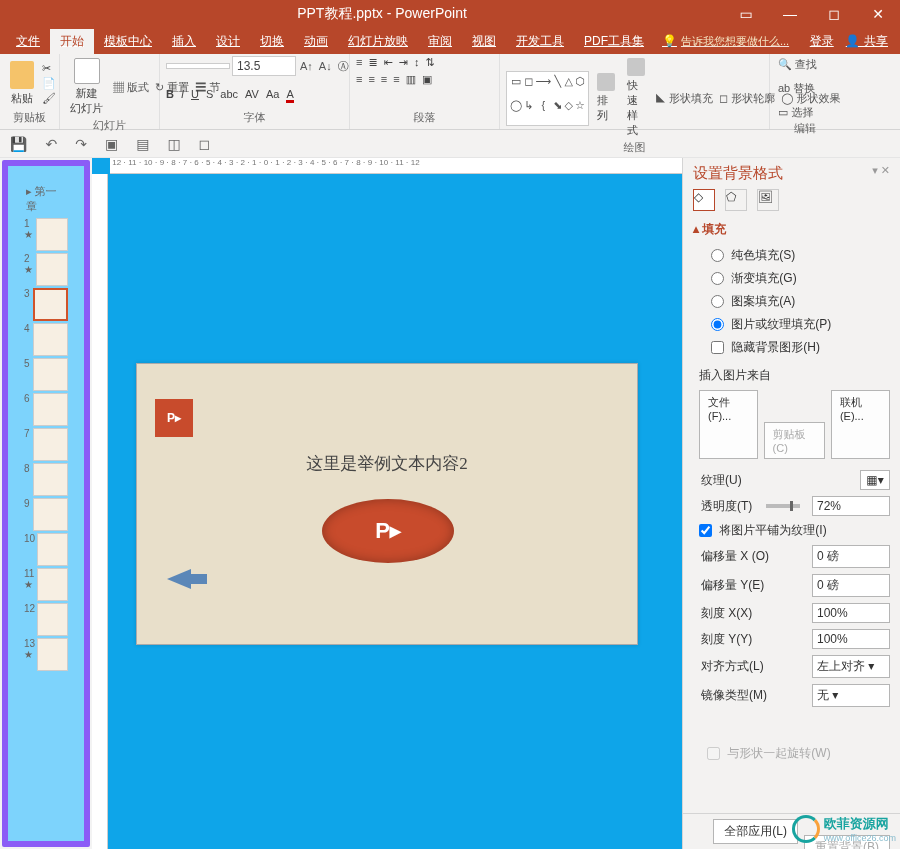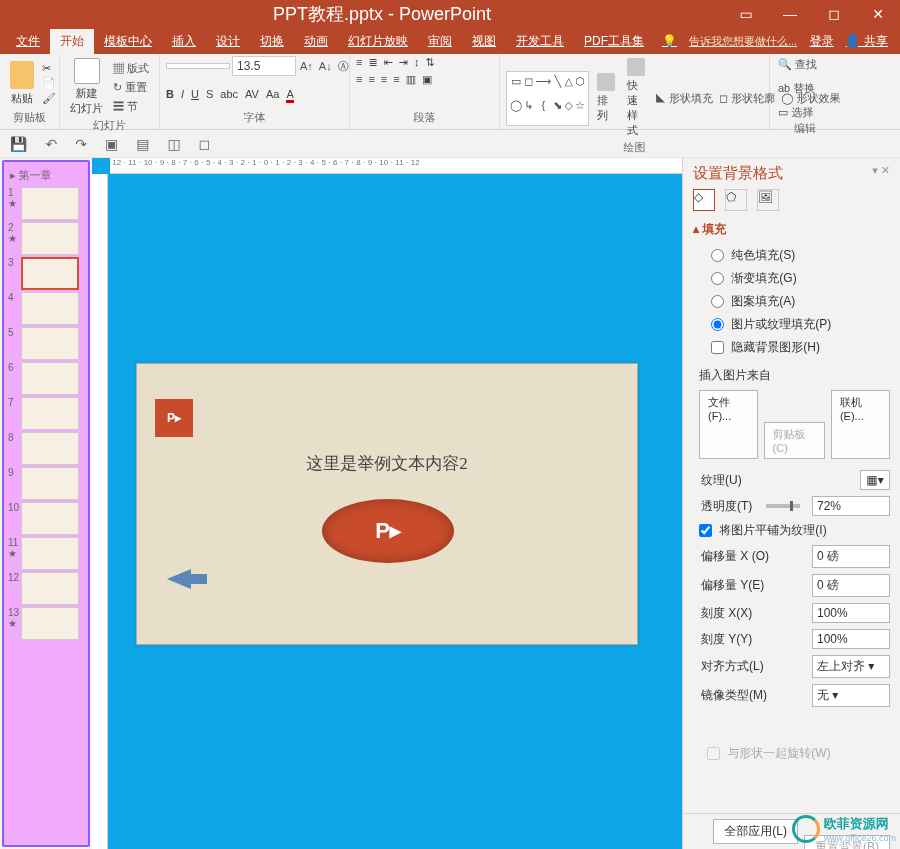--- a/index.html
+++ b/index.html
@@ -1,36 +1,36 @@
 <!DOCTYPE html>
 <html><head>
 <meta charset="utf-8">
 <style>
 * { box-sizing: border-box; margin: 0; padding: 0; font-family: "Microsoft YaHei", sans-serif; }
 body { background: #f3f3f3; width: 900px; height: 849px; overflow: hidden; font-size: 12px; }
 .titlebar { background: #b7472a; height: 28px; display: flex; align-items: center; color: #fff; }
-.titlebar .title { flex: 1; text-align: center; font-size: 18px; }
+.titlebar .title { flex: 1; text-align: center; font-size: 14px; }
 .titlebar .sysbtn { width: 44px; text-align: center; font-size: 14px; }
 .menubar { background: #b7472a; height: 26px; display: flex; align-items: center; color: #fff; padding-left: 6px; text-decoration: underline; }
 .menubar .tab { padding: 4px 10px; font-size: 12px; cursor: pointer; }
 .menubar .tab.active { background: #f3f2f1; color: #b7472a; }
-.menubar .tell { color: #ffd; font-size: 11px; margin-left: 12px; opacity: .85; }
+.menubar .tell { color: #ffd; font-size: 11px; margin-left: 4px; opacity: .85; }
 .menubar .right { margin-left: auto; display: flex; gap: 12px; padding-right: 12px; font-size: 12px; }
 .ribbon { background: #f3f2f1; height: 76px; border-bottom: 1px solid #d4d4d4; display: flex; font-size: 11px; color: #444; }
 .rgroup { border-right: 1px solid #e0e0e0; display: flex; flex-direction: column; padding: 2px 6px; }
 .rgroup .body { flex: 1; display: flex; align-items: center; gap: 4px; }
 .rgroup .label { text-align: center; font-size: 11px; color: #666; padding-bottom: 2px; }
 .rbtn { display: flex; flex-direction: column; align-items: center; justify-content: center; padding: 2px 4px; }
 .rbtn .ico { width: 18px; height: 18px; background: #c8c8c8; border-radius: 2px; margin-bottom: 2px; }
 .small { font-size: 11px; color: #555; padding: 1px 2px; white-space: nowrap; }
 .fontbox { border: 1px solid #ccc; background: #fff; padding: 2px 4px; font-size: 12px; min-width: 64px; }
 .qat { background: #f3f2f1; height: 28px; display: flex; align-items: center; gap: 18px; padding-left: 10px; border-bottom: 1px solid #e5e5e5; }
 .qat span { font-size: 14px; color: #666; }
 .main { display: flex; height: calc(849px - 28px - 26px - 76px - 28px); }
-.thumbs { width: 88px; background: #f0abfc; border: 2px solid #8b5cf6; border-radius: 2px; margin: 2px; padding: 4px; overflow: hidden; display: flex; flex-direction: column; gap: 2px; }
+.thumbs { width: 88px; background: #7dd3fc; border: 6px solid #8b5cf6; border-radius: 2px; margin: 2px; padding: 16px; overflow: hidden; display: flex; flex-direction: column; gap: 2px; }
 .section { font-size: 11px; color: #666; padding: 2px 4px; margin-left:-2px;}
 .thumb { display: flex; gap: 3px; align-items: flex-start; }
 .thumb .num { width: 10px; font-size: 10px; color: #666; }
 .thumb .box { width: 58px; height: 33px; background: #f7efe3; border: 1px solid #ccc; }
 .thumb.sel .box { border: 2px solid #d0532a; }
 .canvas { flex: 1; background: #0ea5e9; position: relative; display: flex; align-items: center; justify-content: center; }
 .ruler-h { position: absolute; top: 0; left: 18px; right: 0; height: 16px; background: #fff; border-bottom: 1px solid #ccc; font-size: 8px; color: #777; overflow:hidden;}
 .ruler-v { position: absolute; top: 16px; left: 0; width: 16px; bottom: 0; background: #fff; border-right: 1px solid #ccc; font-size: 8px; color: #777; }
 .slide { width: 502px; height: 282px; background: #e8dfca; border: 1px solid #aaa; position: relative; box-shadow: 0 0 4px rgba(0,0,0,.15); }
 .slide .picon { position: absolute; left: 18px; top: 35px; width: 38px; height: 38px; background: #c84b2c; display:flex; align-items:center; justify-content:center; color:#fff; font-weight:bold;}
@@ -108,21 +108,21 @@
     </div>
     <div class="label">剪贴板</div>
   </div>
   <div class="rgroup" style="width:100px">
     <div class="body">
       <div class="rbtn">
           <div class="ico" style="width:26px;height:26px;background:#fff;border:1px solid #aaa"></div>
           <span style="white-space:pre;text-align:center">新建
 幻灯片</span>
         </div>
-      <div style="display:flex;flex-direction:column;gap:2px">
+      <div style="display:flex;flex-direction:row;gap:2px">
         <span class="small">▦ <span>版式</span></span>
         <span class="small">↻ <span>重置</span></span>
         <span class="small">☰ <span>节</span></span>
       </div>
     </div>
     <div class="label">幻灯片</div>
   </div>
   <div class="rgroup" style="width:190px">
     <div class="body" style="flex-direction:column;align-items:stretch;gap:12px">
       <div style="display:flex;gap:2px;align-items:center">

